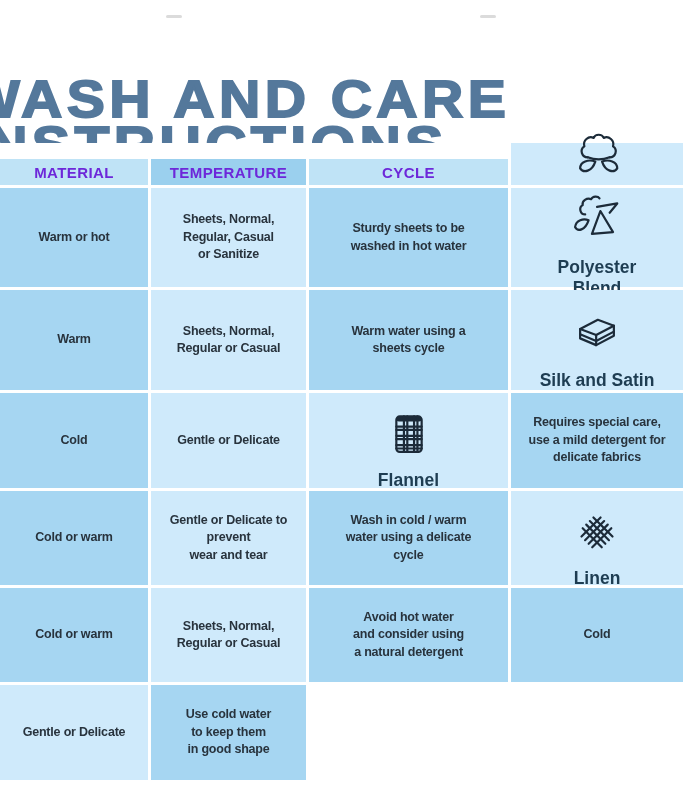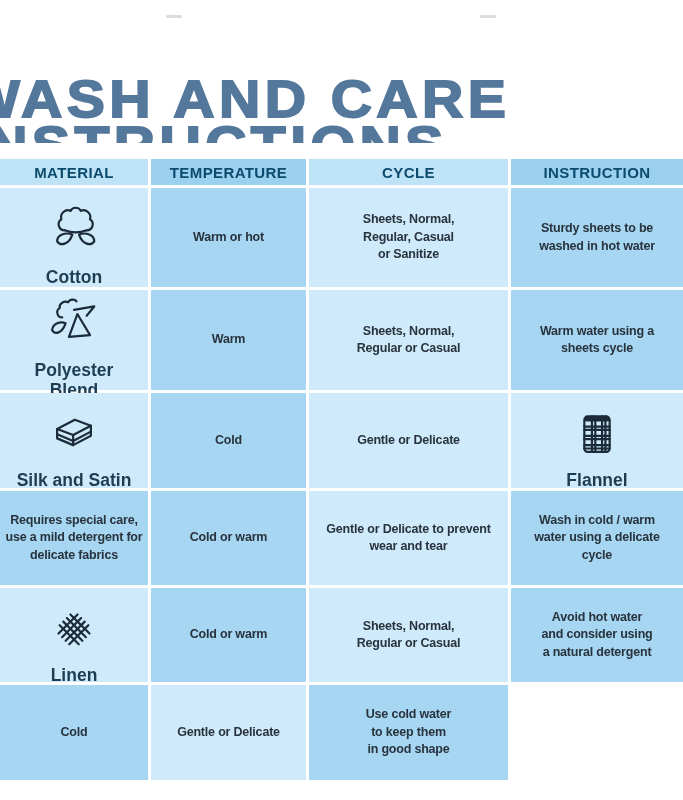--- a/index.html
+++ b/index.html
@@ -18,21 +18,21 @@
   .care-table{position:absolute;top:143px;left:0;width:683px;
               display:grid;gap:3px;background:#fff;
               grid-template-columns:148px 155px 199px 172px;
               grid-template-rows:42px 99px 100px 95px 94px 94px 95px;}
   .cell{display:flex;flex-direction:column;align-items:center;justify-content:center;
         text-align:center;white-space:pre-line;}
   .light{background:#cfeafb;}
   .dark{background:#a6d6f2;}
   .hlight{background:#bfe3f6;}
   .hdark{background:#9bd0ee;}
-  .th{font-weight:bold;font-size:15px;color:#0c4a6e;letter-spacing:.4px;margin-top:16px;}
+  .th{font-weight:bold;font-size:15px;color:#6d28d9;letter-spacing:.4px;margin-top:16px;}
   .body-txt{font-weight:bold;font-size:12.5px;letter-spacing:-.2px;color:#28333d;line-height:1.4;padding:0 2px;}
   .mat-label{font-weight:bold;font-size:17.5px;color:#1e3d52;line-height:1.15;margin-top:4px;white-space:pre-line;}
   .icon{display:block;}
   svg{stroke:#1c2b39;fill:none;stroke-width:2.6;stroke-linecap:round;stroke-linejoin:round;}
 </style>
 </head>
 <body>
 
 <div class="page">
 
@@ -42,21 +42,20 @@
   <h1 class="title">
     <span class="title-line">WASH AND CARE</span>
     <span class="title-line">INSTRUCTIONS</span>
   </h1>
 
   <div class="care-table">
 
     <div class="cell hlight th">MATERIAL</div>
     <div class="cell hdark th">TEMPERATURE</div>
     <div class="cell hlight th">CYCLE</div>
-    <div class="cell hdark th">INSTRUCTION</div>
 
     <div class="cell light">
       <span class="icon">
         <svg width="54" height="54" viewBox="0 0 64 64">
           <path d="M21 30 C14 30 11 21 17 17 C15 10 22 4 28 7 C30 2 38 2 40 7 C46 4 53 10 51 17 C57 21 54 30 47 30"></path>
           <path d="M21 30 Q34 35 47 30"></path>
           <path d="M30 35 C26 47 16 49 12 43 C12 35 22 32 30 35 Z"></path>
           <path d="M38 35 C42 47 52 49 56 43 C56 35 46 32 38 35 Z"></path>
         </svg>
       </span>

